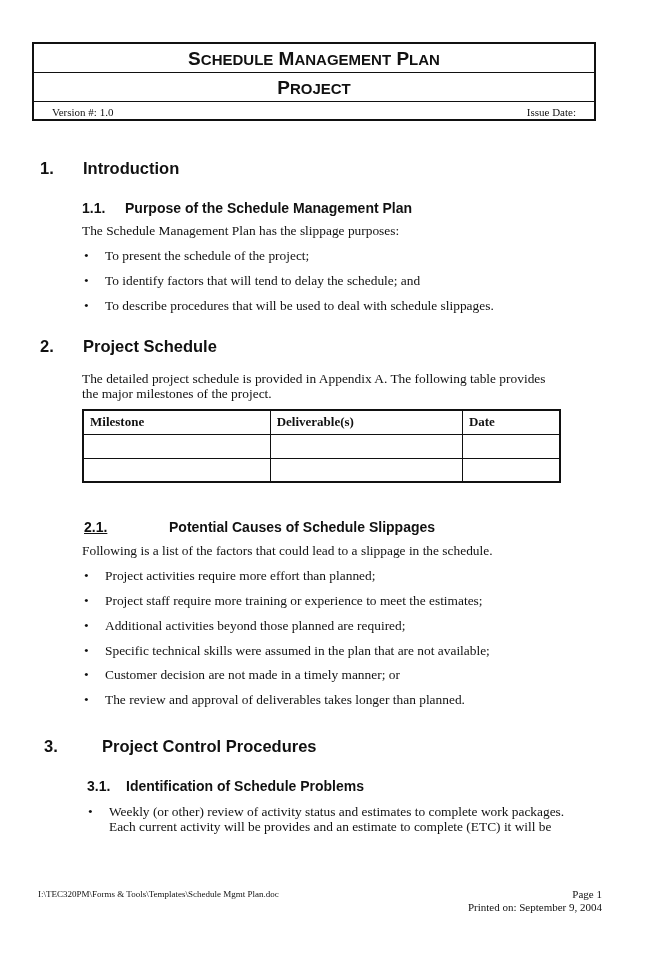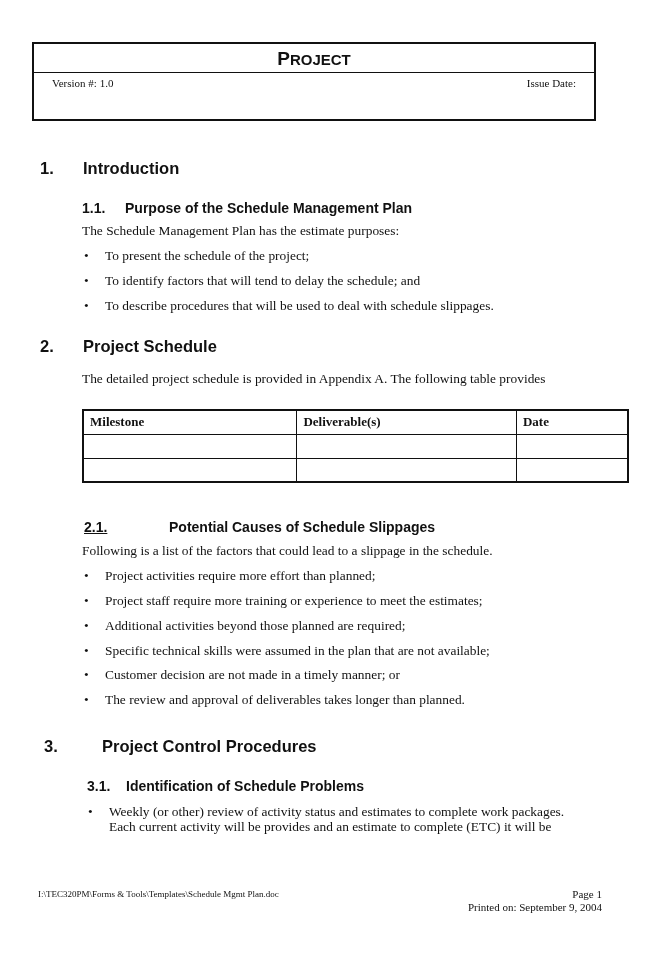--- a/index.html
+++ b/index.html
@@ -18,51 +18,56 @@
 
     .abs { position:absolute; }
     .h1 { font-weight:bold; font-size:16.5px; }
     .h1 .num { position:absolute; left:0; }
     .h2 { font-weight:bold; font-size:14px; }
     .para { font-size:13.4px; line-height:15px; }
     .bullet-item { position:absolute; font-size:13.4px; }
     .bullet-item .dot { position:absolute; left:0; top:0; }
     .bullet-item .txt { position:absolute; left:21px; top:0; white-space:nowrap; }
 
-    table.milestones { position:absolute; left:82px; top:409px; width:547px; border-collapse:collapse; border:2px solid #111; }
+    table.milestones { position:absolute; left:82px; top:409px; width:479px; border-collapse:collapse; border:2px solid #111; }
     table.milestones td, table.milestones th { border:1px solid #111; height:24px; padding:0 6px; text-align:left; font-size:13px; font-weight:bold; box-sizing:border-box; }
     table.milestones th { border-bottom:1px solid #111; }
 
     .footer-left { position:absolute; left:38px; top:889px; font-size:9px; }
     .footer-right { position:absolute; right:52px; top:888px; font-size:11px; text-align:right; line-height:13px; }
   </style>
 </head>
 <body>
 
 <div class="header-box sans">
+  <div class="header-row hr1">
+    <span class="sc-big">S</span><span class="sc-small">CHEDULE</span>
+    <span class="sc-big">M</span><span class="sc-small">ANAGEMENT</span>
+    <span class="sc-big">P</span><span class="sc-small">LAN</span>
+  </div>
   <div class="header-row hr2">
     <span class="sc-big">P</span><span class="sc-small">ROJECT</span>
   </div>
   <div class="hr3 serif">
     <span>Version #:  1.0</span>
     <span>Issue Date:</span>
   </div>
 </div>
 
 <div class="abs sans h1" style="left:40px; top:159px; width:400px;">
   <span class="num">1.</span>
   <span style="position:absolute; left:43px;">Introduction</span>
 </div>
 
 <div class="abs sans h2" style="left:82px; top:200px; width:500px;">
   <span style="position:absolute; left:0;">1.1.</span>
   <span style="position:absolute; left:43px; white-space:nowrap;text-align:right;">Purpose of the Schedule Management Plan</span>
 </div>
 
-<div class="abs serif para" style="left:82px; top:223px;">The Schedule Management Plan has the estimate purposes:</div>
+<div class="abs serif para" style="left:82px; top:223px;">The Schedule Management Plan has the slippage purposes:</div>
 
 <div class="bullet-item serif" style="left:84px; top:248px;">
   <span class="dot">•</span>
   <span class="txt">To present the schedule of the project;</span>
 </div>
 <div class="bullet-item serif" style="left:84px; top:273px;">
   <span class="dot">•</span>
   <span class="txt">To identify factors that will tend to delay the schedule; and</span>
 </div>
 <div class="bullet-item serif" style="left:84px; top:298px;">
@@ -70,20 +75,21 @@
   <span class="txt">To describe procedures that will be used to deal with schedule slippages.</span>
 </div>
 
 <div class="abs sans h1" style="left:40px; top:337px; width:400px;">
   <span class="num">2.</span>
   <span style="position:absolute; left:43px;">Project Schedule</span>
 </div>
 
 <div class="abs serif para" style="left:82px; top:371px; width:520px;">
   <div style="white-space:nowrap;">The detailed project schedule is provided in Appendix A.  The following table provides</div>
+  <div style="white-space:nowrap;">the major milestones of the project.</div>
 </div>
 
 <table class="milestones serif">
   <colgroup>
     <col style="width:188px">
     <col style="width:193px">
     <col style="width:98px">
   </colgroup>
   <tbody>
       <tr>

